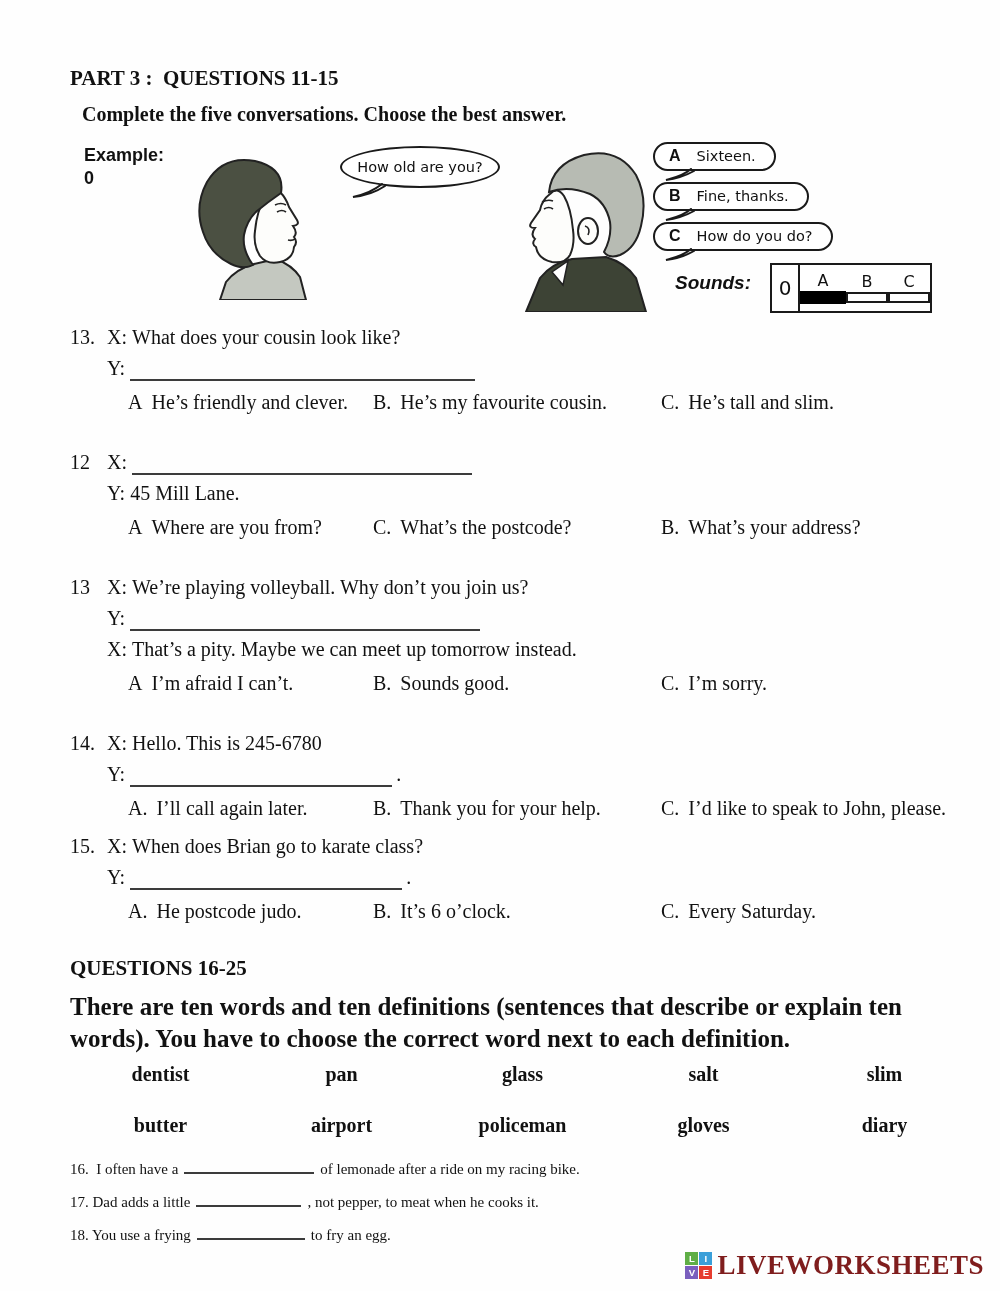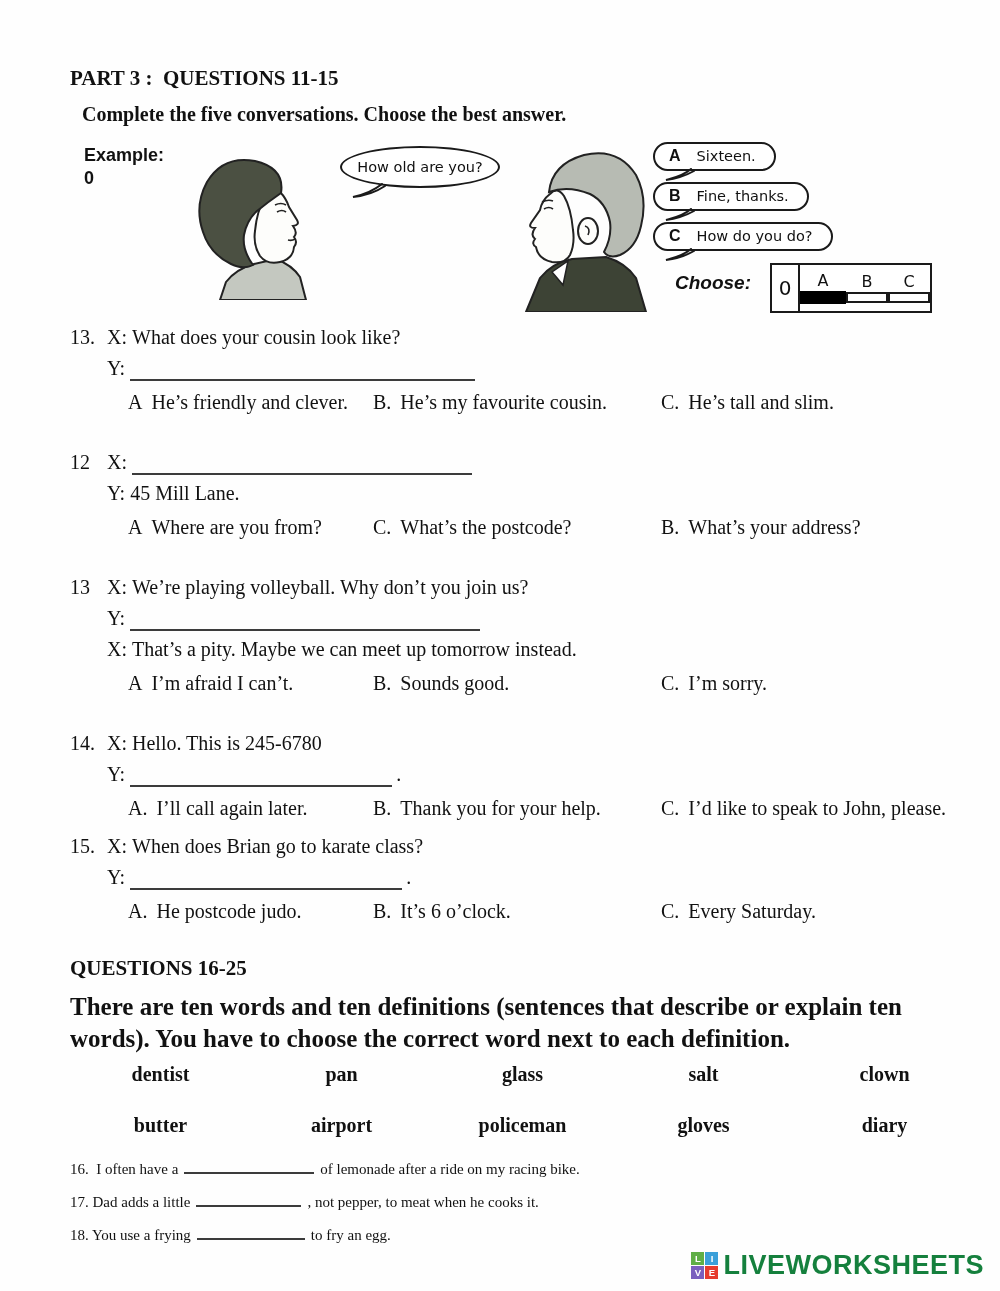--- a/index.html
+++ b/index.html
@@ -129,21 +129,21 @@
           </div>
           <div class="opt-bubble">
             <span class="ob-letter">C</span>
             <span class="ob-text">How do you do?</span>
             <svg class="tail" width="30" height="14" viewBox="0 0 30 14">
               <path d="M26,1 C18,8 8,10 1,12 C10,11 20,8 29,3" fill="none" stroke="#1a1a1a" stroke-width="2" stroke-linecap="round"></path>
             </svg>
           </div>
         </div>
 
-      <div class="ans-label">Choose:</div>
+      <div class="ans-label">Sounds:</div>
       <div class="ans-box">
         <div class="ans-num">0</div>
         <div class="ans-choices">
             <div class="ans-choice">
               <span>A</span>
               <span class="bar filled"></span>
             </div>
             <div class="ans-choice">
               <span>B</span>
               <span class="bar"></span>
@@ -252,21 +252,21 @@
       </div>
 
     <h2 class="sec-title">QUESTIONS 16-25</h2>
     <p class="sec-instr">There are ten words and ten definitions (sentences that describe or explain ten words). You have to choose the correct word next to each definition.</p>
     <div id="wordbank">
         <div class="word-row r1">
           <span class="word">dentist</span>
           <span class="word">pan</span>
           <span class="word">glass</span>
           <span class="word">salt</span>
-          <span class="word">clown</span>
+          <span class="word">slim</span>
         </div>
         <div class="word-row r2">
           <span class="word">butter</span>
           <span class="word">airport</span>
           <span class="word">policeman</span>
           <span class="word">gloves</span>
           <span class="word">diary</span>
         </div>
       </div>
     <div class="fillwrap" id="fillqs">
@@ -276,15 +276,15 @@
       </div>
   </div>
 
   <div class="footer">
     <span class="logo-grid">
         <span class="logo-cell" style="background: rgb(95, 174, 70);">L</span>
         <span class="logo-cell" style="background: rgb(58, 159, 217);">I</span>
         <span class="logo-cell" style="background: rgb(122, 95, 190);">V</span>
         <span class="logo-cell" style="background: rgb(230, 59, 46);">E</span>
       </span>
-    <span class="brand" style="color: #15803d;">LIVEWORKSHEETS</span>
+    <span class="brand" style="color: #7f1d1d; font-family: Liberation Serif, serif;">LIVEWORKSHEETS</span>
   </div>
 </div>
 
 </body></html>

